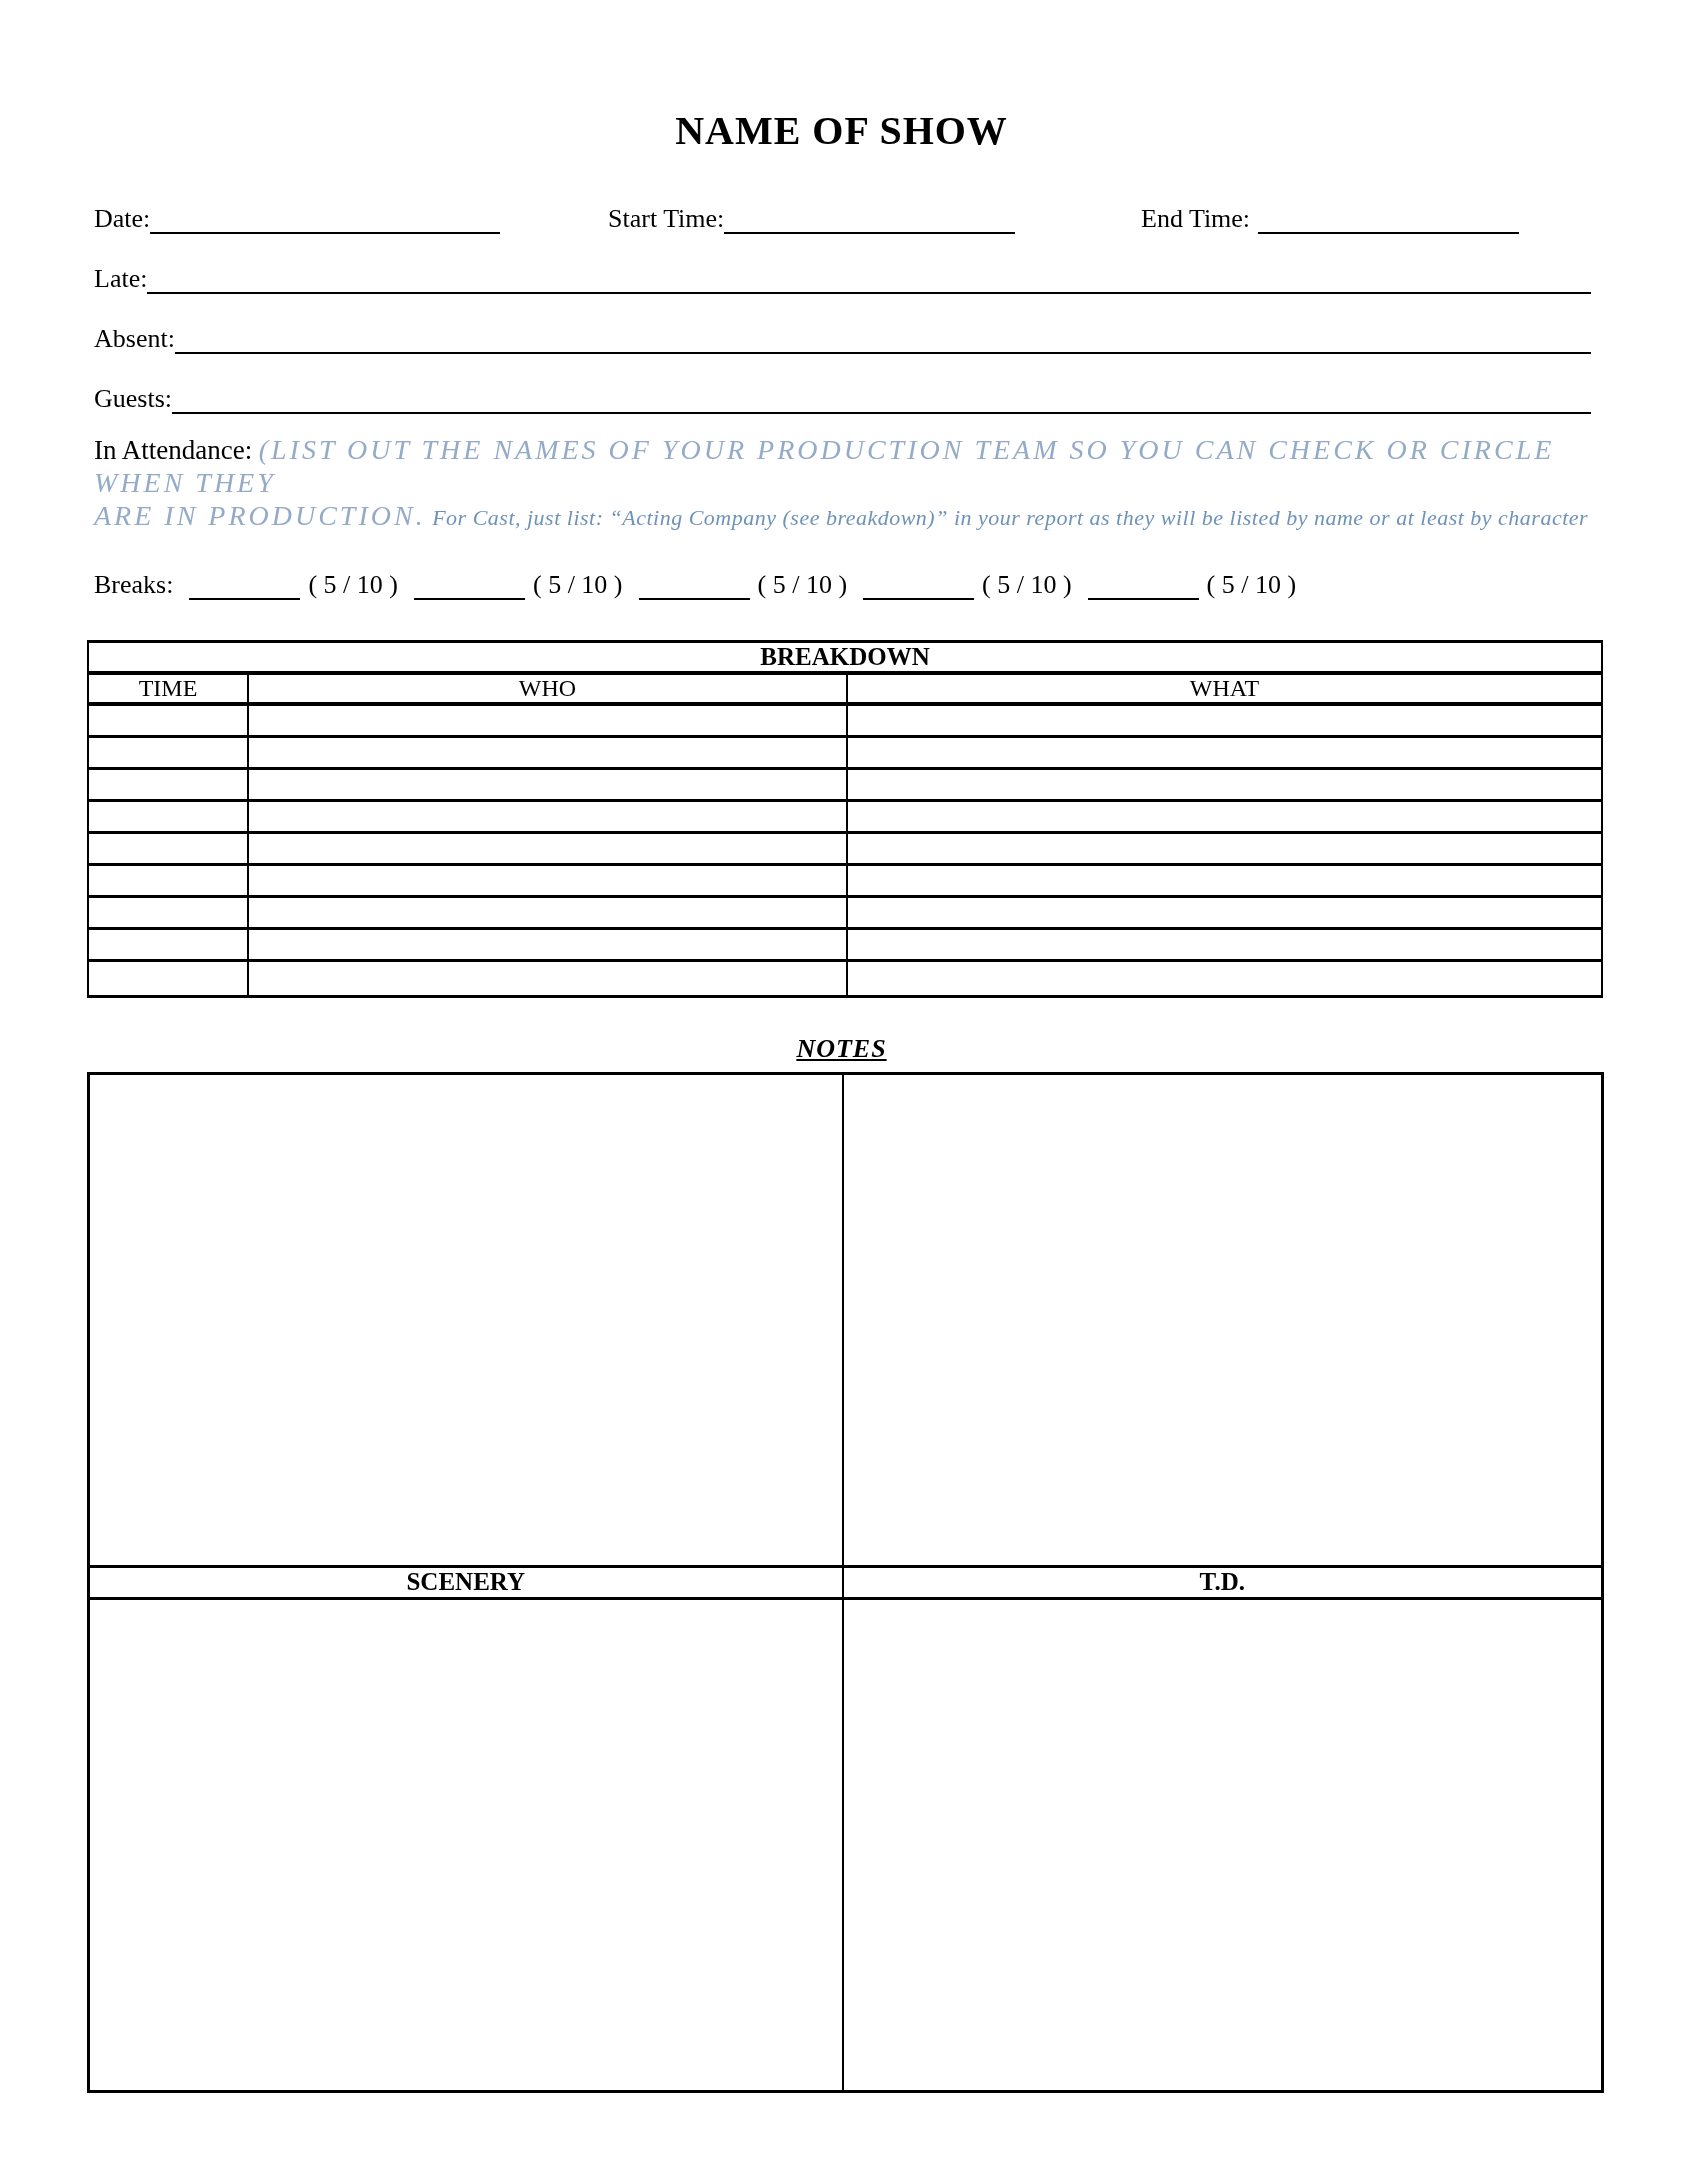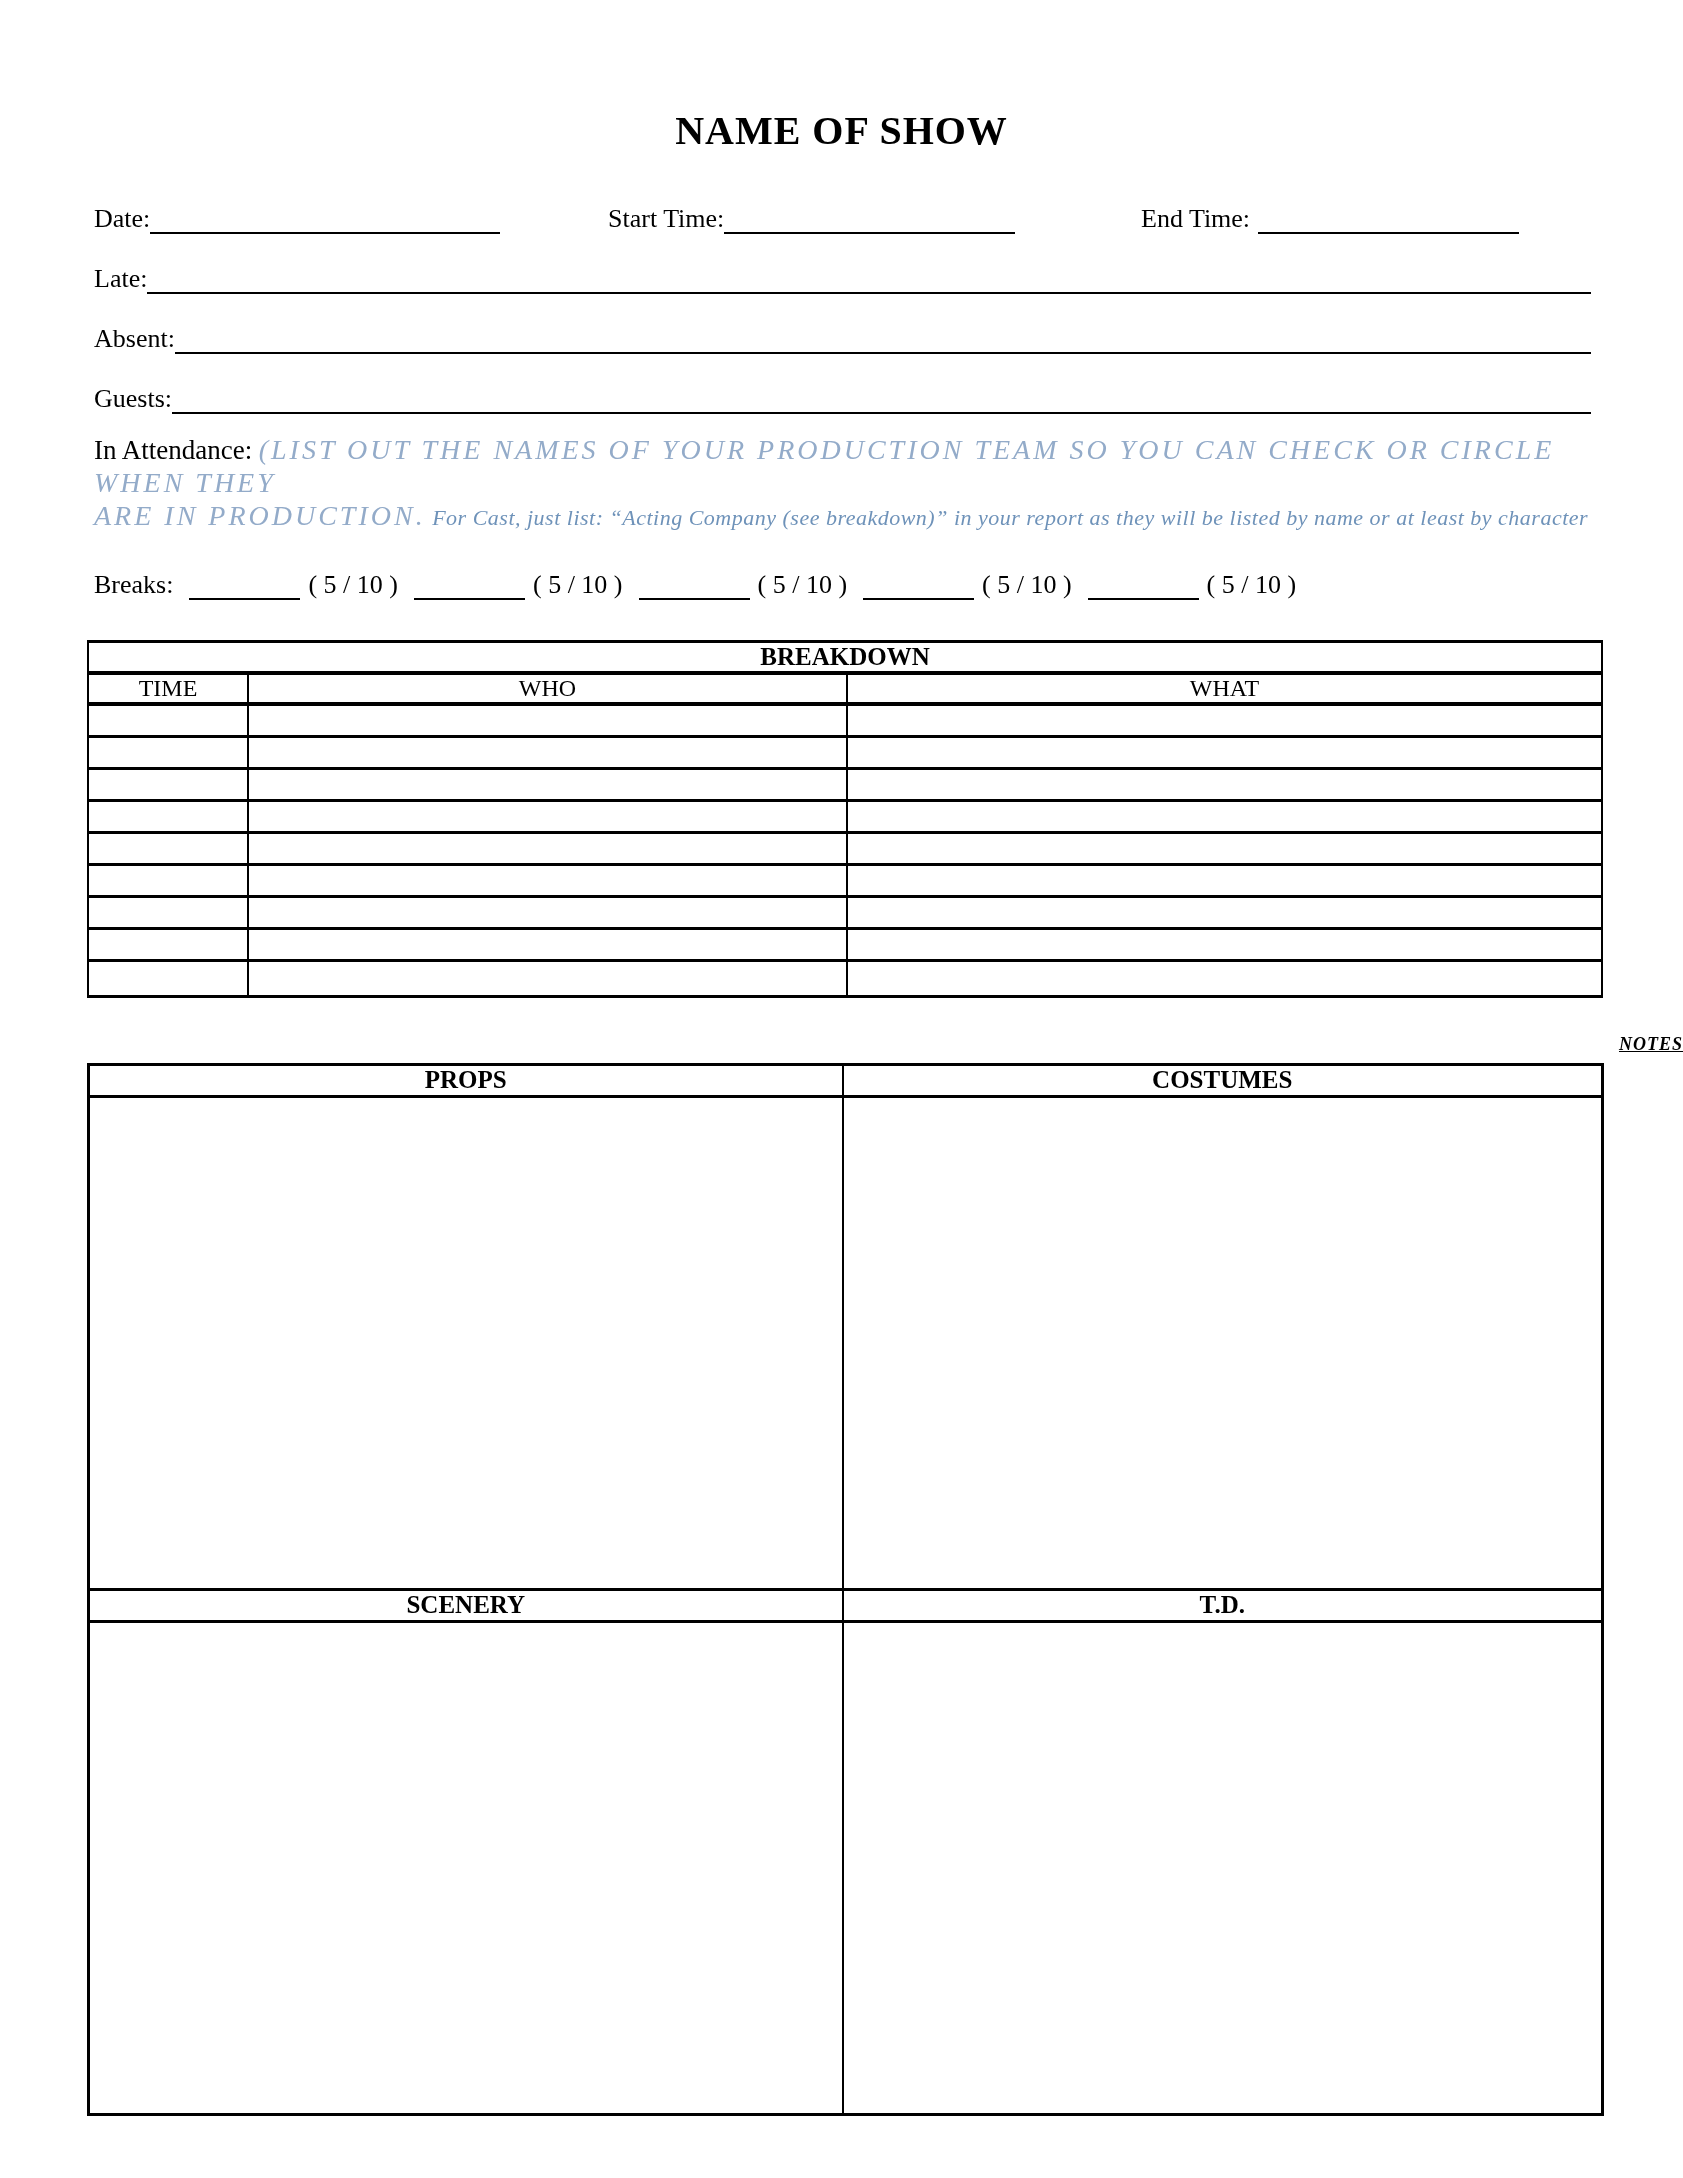--- a/index.html
+++ b/index.html
@@ -87,22 +87,22 @@
   .bd-col-head {
     height:31px; text-align:center;
     font-size:24px; font-weight:normal;
     border-bottom-width:4px !important;
   }
   .breakdown-table tbody tr { height:32px; }
   .breakdown-table tbody tr:last-child { height:36px; }
   
   .notes-title {
     margin:36px 0 0 0;
-    text-align:right;
-    font-size:18px; font-weight:bold; font-style:italic;
+    text-align:center;
+    font-size:26px; font-weight:bold; font-style:italic;
     text-decoration:underline;
     letter-spacing:1px;
   }
   .notes-table { margin-top:8px; border:3px solid #000; }
   .notes-table th, .notes-table td {
     border:solid #000;
     border-width:3px 2px;
   }
   .notes-head-cell {
     height:32px; text-align:center;
@@ -247,24 +247,20 @@
 
   <div class="notes-title">NOTES</div>
 
   <table class="notes-table">
     <colgroup>
         <col style="width:754px">
         <col style="width:760px">
       </colgroup>
     <tbody>
       <tr>
-        <th class="notes-head-cell">PROPS</th>
-        <th class="notes-head-cell">COSTUMES</th>
-      </tr>
-      <tr>
         <td class="notes-body-cell"></td>
         <td class="notes-body-cell"></td>
       </tr>
       <tr>
         <th class="notes-head-cell">SCENERY</th>
         <th class="notes-head-cell">T.D.</th>
       </tr>
       <tr>
         <td class="notes-body-cell"></td>
         <td class="notes-body-cell"></td>

